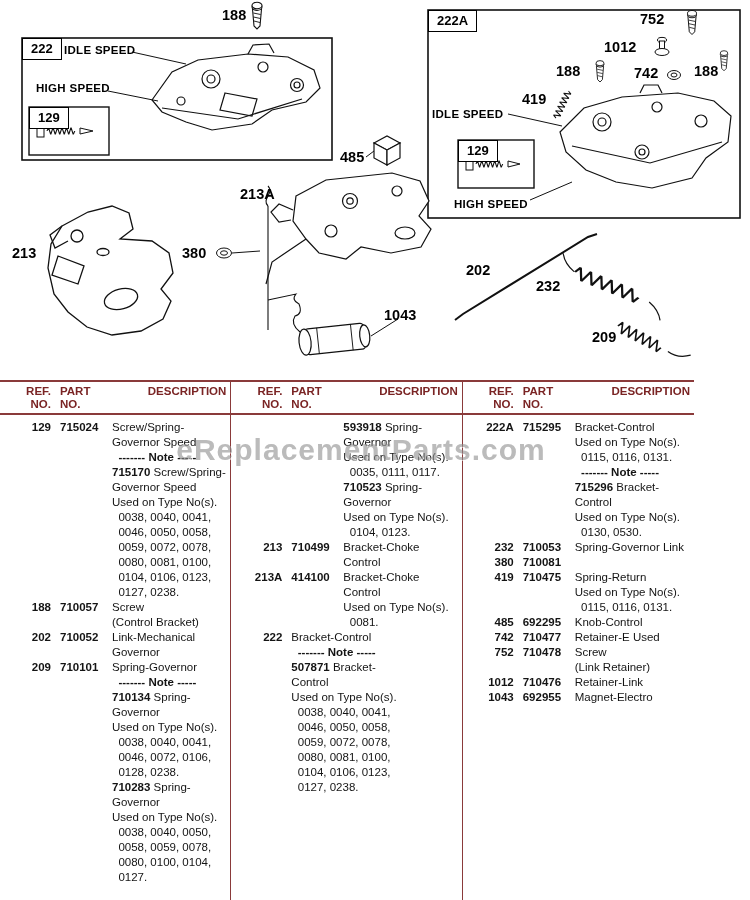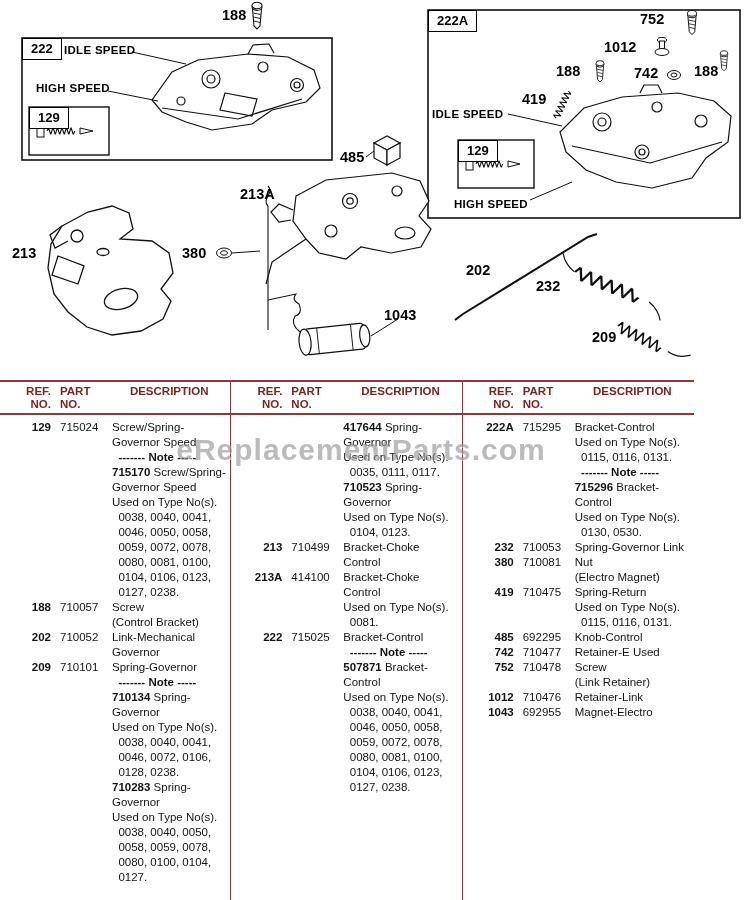--- a/index.html
+++ b/index.html
@@ -14,25 +14,25 @@
   .watermark{position:absolute;top:433px;left:0;width:722px;text-align:center;font-size:30px;
     font-weight:700;color:#8e8e8e;opacity:.6;letter-spacing:1px;z-index:6;pointer-events:none;
     text-shadow:1px 1px 0 #fff}
   .table-wrap{position:absolute;top:380px;left:0;width:694px;height:528px;display:flex;
     border-top:2px solid #8a3a3a;background:transparent}
   .tcol{width:250px;border-right:1.4px solid #8a3a3a}
   .tcol:last-child{border-right:0}
   .thead{display:grid;grid-template-columns:46px 52px 1fr;padding:3px 4px 2px 14px;
     border-bottom:2px solid #8a3a3a;color:#7a2424;font-weight:700;font-size:11.5px;line-height:13px}
   .h-ref{text-align:right;padding-right:9px}
-  .h-desc{text-align:center}
+  .h-desc{text-align:right}
   .tbody{padding:5px 2px 0 14px;font-size:11.5px;line-height:15px;color:#141414}
   .entry{display:grid;grid-template-columns:46px 52px 1fr}
   .eref{font-weight:700;text-align:right;padding-right:9px}
-  .epart{font-weight:400}
+  .epart{font-weight:700}
   .dline{white-space:pre}
   .dline b{font-weight:700}
 </style>
 </head>
 <body>
 
 <div class="page">
 
   <div class="diagram">
     <svg width="750" height="372" viewBox="0 0 750 372">
@@ -287,21 +287,21 @@
           <div class="h-desc">
             <div></div>
             <div>DESCRIPTION</div>
           </div>
         </div>
         <div class="tbody">
           <div class="entry">
             <div class="eref"></div>
             <div class="epart"></div>
             <div class="edesc">
-              <div class="dline"><b>417644</b> Spring-</div>
+              <div class="dline"><b>593918</b> Spring-</div>
               <div class="dline">Governor</div>
               <div class="dline">Used on Type No(s).</div>
               <div class="dline">  0035, 0111, 0117.</div>
               <div class="dline"><b>710523</b> Spring-</div>
               <div class="dline">Governor</div>
               <div class="dline">Used on Type No(s).</div>
               <div class="dline">  0104, 0123.</div>
             </div>
           </div>
           <div class="entry">
@@ -317,21 +317,20 @@
             <div class="epart">414100</div>
             <div class="edesc">
               <div class="dline">Bracket-Choke</div>
               <div class="dline">Control</div>
               <div class="dline">Used on Type No(s).</div>
               <div class="dline">  0081.</div>
             </div>
           </div>
           <div class="entry">
             <div class="eref">222</div>
-            <div class="epart">715025</div>
             <div class="edesc">
               <div class="dline">Bracket-Control</div>
               <div class="dline">  <b>------- Note -----</b></div>
               <div class="dline"><b>507871</b> Bracket-</div>
               <div class="dline">Control</div>
               <div class="dline">Used on Type No(s).</div>
               <div class="dline">  0038, 0040, 0041,</div>
               <div class="dline">  0046, 0050, 0058,</div>
               <div class="dline">  0059, 0072, 0078,</div>
               <div class="dline">  0080, 0081, 0100,</div>
@@ -374,24 +373,20 @@
           <div class="entry">
             <div class="eref">232</div>
             <div class="epart">710053</div>
             <div class="edesc">
               <div class="dline">Spring-Governor Link</div>
             </div>
           </div>
           <div class="entry">
             <div class="eref">380</div>
             <div class="epart">710081</div>
-            <div class="edesc">
-              <div class="dline">Nut</div>
-              <div class="dline">(Electro Magnet)</div>
-            </div>
           </div>
           <div class="entry">
             <div class="eref">419</div>
             <div class="epart">710475</div>
             <div class="edesc">
               <div class="dline">Spring-Return</div>
               <div class="dline">Used on Type No(s).</div>
               <div class="dline">  0115, 0116, 0131.</div>
             </div>
           </div>

